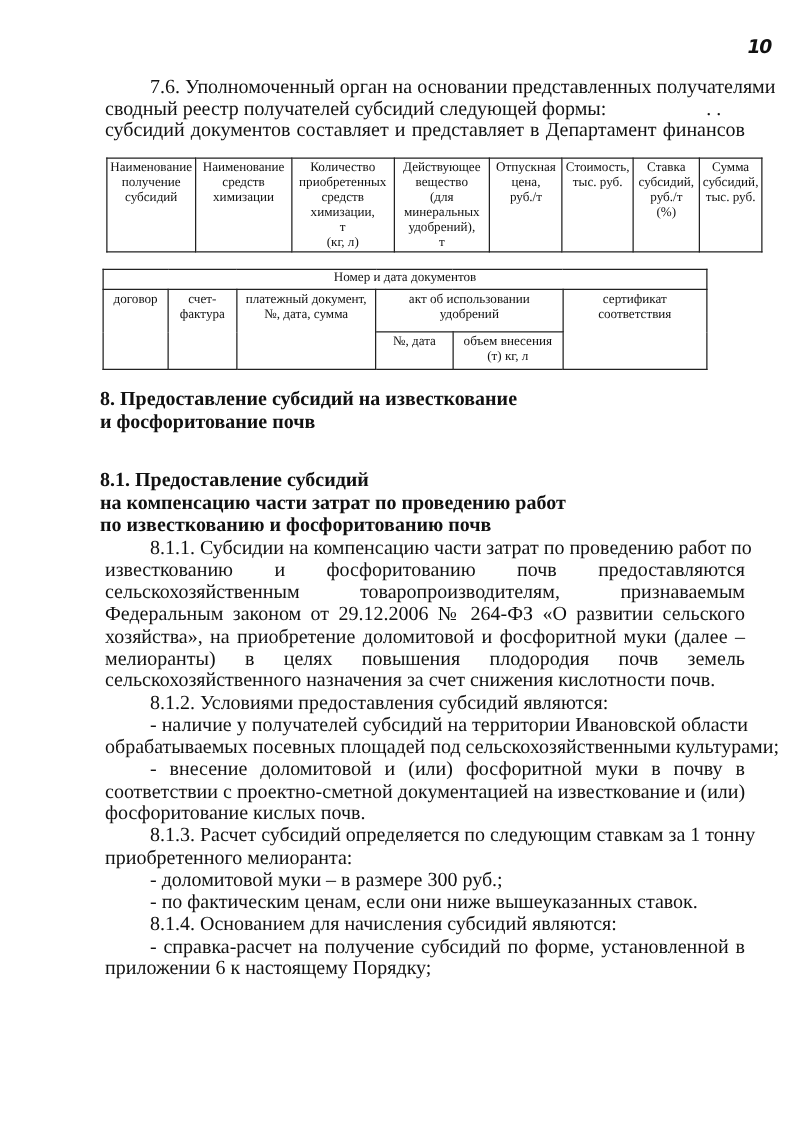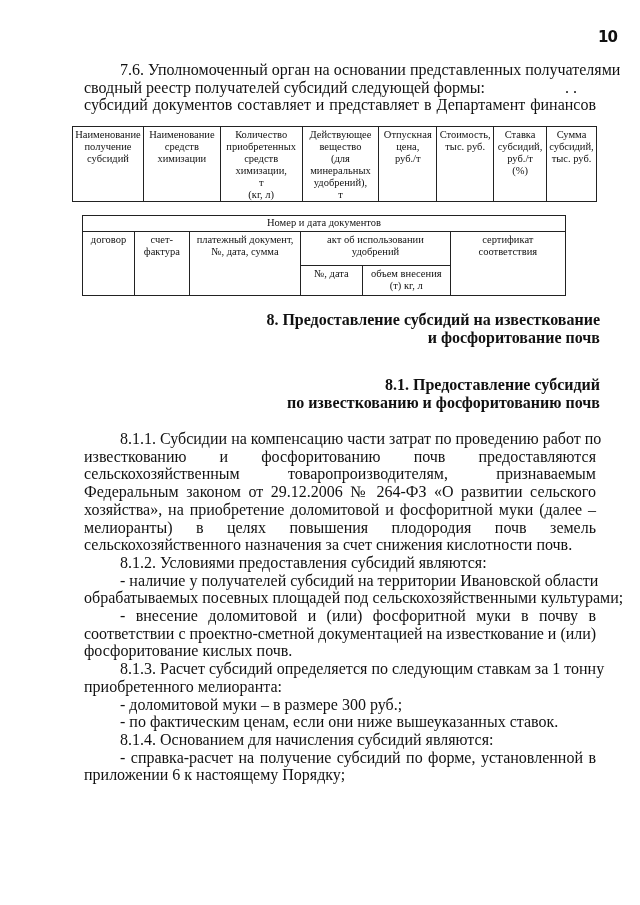--- a/index.html
+++ b/index.html
@@ -4,21 +4,21 @@
   <style>
     html, body { margin: 0; padding: 0; background: #ffffff; }
     body {
       width: 640px; height: 905px; position: relative; overflow: hidden;
       font-family: "Liberation Serif", "DejaVu Serif", serif;
       color: #111111;
     }
     .page-number {
       position: absolute; left: 598px; top: 28px;
       font-family: "DejaVu Sans", sans-serif;
-      font-weight: bold; font-size: 15px;
+      font-style: italic; font-weight: bold; font-size: 15px;
       letter-spacing: -1px;
     }
     .para {
       position: absolute; left: 84px; width: 512px;
       font-size: 16px; line-height: 17.7px;
       text-align: justify;
     }
     .para .line { display: block; text-align: justify; text-align-last: justify; white-space: nowrap; }
     .para .line.last { text-align-last: left; }
     .para .indent { padding-left: 36px; }
@@ -26,26 +26,26 @@
     table.form {
       position: absolute; border-collapse: collapse;
       font-family: "Liberation Serif", "DejaVu Serif", serif;
       font-size: 10.5px; line-height: 12px;
     }
     table.form td {
       border: 1px solid #222;
       vertical-align: top; text-align: center;
       padding: 2px 1px 0 1px;
     }
-    #table1 { left: 72px; top: 126px; width: 525px; height: 64px; border-radius: 12px; }
+    #table1 { left: 85px; top: 126px; width: 525px; height: 64px; border-radius: 12px; }
     #table2 { left: 82px; top: 215px; width: 484px; height: 80px; }
 
     .heading {
       position: absolute; left: 80px; width: 520px;
-      text-align: right; font-weight: bold; font-size: 16px; line-height: 18px;
+      text-align: left; font-weight: bold; font-size: 16px; line-height: 18px;
     }
   </style>
 </head>
 <body>
 
 <div class="page-number">10</div>
 
 <div class="para" style="top:61px;">
   <span class="line indent">7.6. Уполномоченный орган на основании представленных получателями</span>
   <span class="line last"><span>сводный реестр получателей субсидий следующей формы:</span><span style="display:inline-block; width:80px;"></span><span>. .</span></span>
@@ -154,20 +154,21 @@
 </tbody>
   </table>
 
 <div class="heading" style="top:311px;">
   <div>8. Предоставление субсидий на известкование</div>
   <div>и фосфоритование почв</div>
 </div>
 
 <div class="heading" style="top:376px;">
   <div>8.1. Предоставление субсидий</div>
+  <div>на компенсацию части затрат по проведению работ</div>
   <div>по известкованию и фосфоритованию почв</div>
 </div>
 
 <div class="para" id="body-text" style="top:430px;">
     <span class="line indent">8.1.1. Субсидии на компенсацию части затрат по проведению работ по</span>
     <span class="line">известкованию и фосфоритованию почв предоставляются</span>
     <span class="line">сельскохозяйственным товаропроизводителям, признаваемым</span>
     <span class="line">Федеральным законом от 29.12.2006 № 264-ФЗ «О развитии сельского</span>
     <span class="line">хозяйства», на приобретение доломитовой и фосфоритной муки (далее –</span>
     <span class="line">мелиоранты) в целях повышения плодородия почв земель</span>

